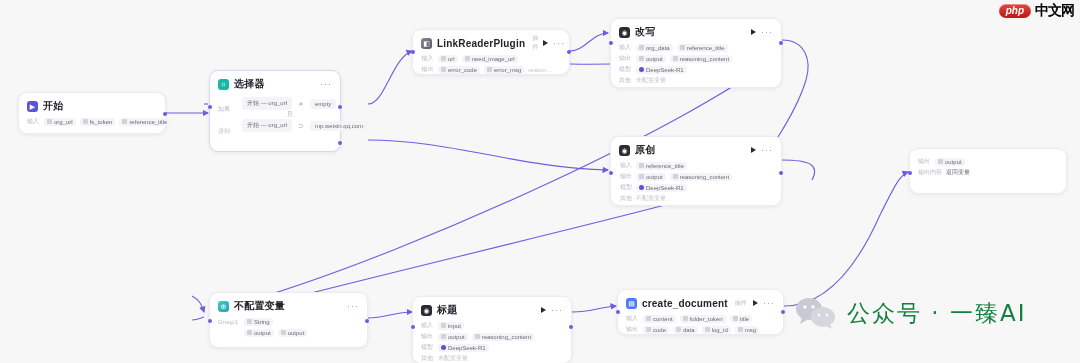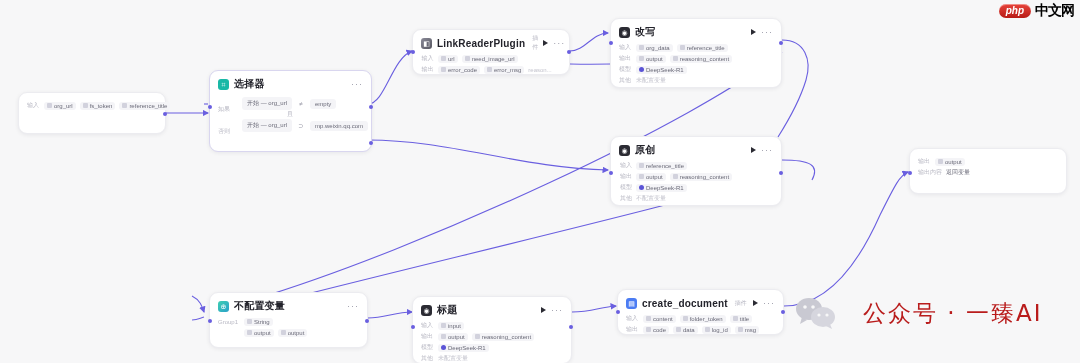--- a/index.html
+++ b/index.html
@@ -66,22 +66,22 @@
   .cop{font-size:6.5px;color:#9a9aa8;width:8px;text-align:center;}
   .clink{font-size:6px;color:#b0b0bd;padding-left:45px;line-height:5px;}
 
   .port{position:absolute;width:4px;height:4px;border-radius:50%;background:#6a5fe0;}
   .port.l{left:-2px;}
   .port.r{right:-2px;}
 
   
   #wm-wechat{
     position:absolute;left:795px;top:296px;
-    display:flex;align-items:center;gap:26px;
-    color:#b91c1c;pointer-events:none;
+    display:flex;align-items:center;gap:10px;
+    color:#15803d;pointer-events:none;
   }
   #wm-wechat .wtext{font-size:23px;letter-spacing:2px;font-family:"DejaVu Sans",sans-serif;}
   #wm-php{
     position:absolute;right:6px;top:2px;
     display:flex;align-items:center;gap:4px;
   }
   .php-pill{
     background:linear-gradient(180deg,#e8443b,#b81b16);
     color:#fff;font-size:10px;font-weight:bold;font-style:italic;
     border-radius:9px;padding:1px 7px 2px 7px;line-height:11px;
@@ -127,39 +127,43 @@
 
       <path d="M572,312 C592,312 600,307 616,306" marker-end="url(#ar)"></path>
 
       <path d="M784,306 C830,306 860,260 880,215 C895,185 900,175 908,172" marker-end="url(#ar)"></path>
 
       <path d="M204,104 C206,104 207,104 208,104"></path>
     </g>
   </svg>
 
   <div class="node" style="left:18px;top:92px;width:148px;height:42px;">
+    <div class="nhead">
+      <span class="nicon purple">▶</span>
+      <span class="ntitle">开始</span>
+    </div>
     <div class="nrow">
       <span class="rlab">输入</span>
       <span class="chip">
           <i class="t"></i>
           <span>org_url</span>
         </span>
       <span class="chip">
           <i class="t"></i>
           <span>fs_token</span>
         </span>
       <span class="chip">
           <i class="t"></i>
           <span>reference_title</span>
         </span>
     </div>
     <span class="port r" style="top:19px;"></span>
   </div>
 
-  <div class="node sel" style="left:209px;top:70px;width:163px;height:82px;">
+  <div class="node sel" style="left:209px;top:70px;width:132px;height:82px;">
     <div class="nhead">
       <span class="nicon teal">⌗</span>
       <span class="ntitle">选择器</span>
       <span class="nactions">
         <span class="dots">···</span>
       </span>
     </div>
     <div class="sel-body">
       <div class="sel-left">
         <div class="sel-lab">如果</div>

